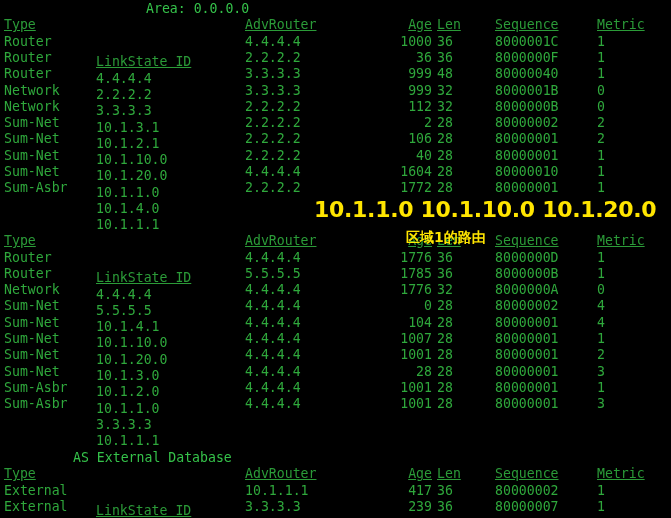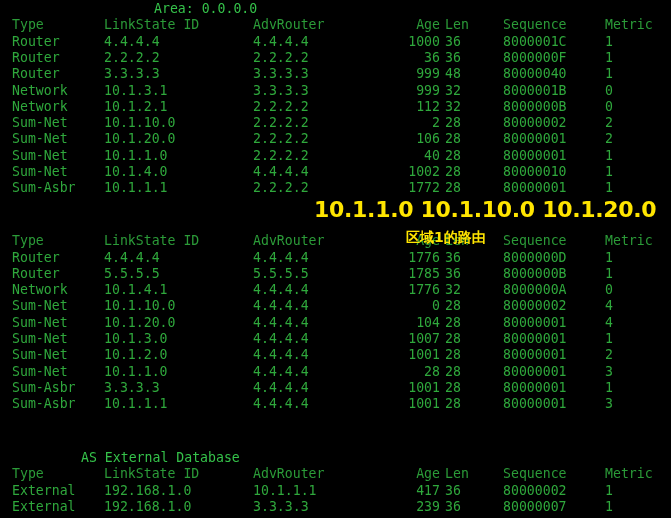--- a/index.html
+++ b/index.html
@@ -16,41 +16,41 @@
   }
   #terminal {
     position: absolute;
     left: 0; top: 0;
     width: 671px;
     height: 518px;
     background: #000000;
   }
   .line {
     position: absolute;
-    left: 9px;
+    left: 1px;
     width: 532px;
     height: 16.3px;
     white-space: pre;
     font-size: 13.2px;
     line-height: 16.3px;
     letter-spacing: 0px;
   }
   .col {
     position: absolute;
     white-space: pre;
     font-size: 13.2px;
     line-height: 16.3px;
   }
   .green    { color: #2fa83c; }
-  .greenhdr { color: #2b9b38; }
+  .greenhdr { color: #2b9b38; text-decoration: underline; }
   .greenlit { color: #35c24a; }
 
   
   .c-type { left: 3px; }
-  .c-lsid { left: 95px; }
+  .c-lsid { left: 95px; margin-top: 37px; }
   .c-adv  { left: 236px; margin-left: 8px; }
   .c-age  { left: 387px; width: 44px; text-align: right; }
   .c-len  { left: 436px; }
   .c-seq  { left: 494px; }
   .c-met  { left: 596px; width: 61px; text-align: left; }
 
   .area-hdr { left: 145px; }
   .as-hdr   { left: 72px; text-align: right; }
 
   
@@ -85,21 +85,21 @@
     <div class="line" style="top: 1px;"><span class="col greenlit area-hdr">Area: 0.0.0.0</span></div>
     <div class="line" style="top: 17.3px;"><span class="col c-type greenhdr">Type</span><span class="col c-lsid greenhdr">LinkState ID</span><span class="col c-adv greenhdr">AdvRouter</span><span class="col c-age greenhdr">Age</span><span class="col c-len greenhdr">Len</span><span class="col c-seq greenhdr">Sequence</span><span class="col c-met greenhdr">Metric</span></div>
     <div class="line" style="top: 33.6px;"><span class="col c-type green">Router</span><span class="col c-lsid green">4.4.4.4</span><span class="col c-adv green">4.4.4.4</span><span class="col c-age green">1000</span><span class="col c-len green">36</span><span class="col c-seq green">8000001C</span><span class="col c-met green">1</span></div>
     <div class="line" style="top: 49.9px;"><span class="col c-type green">Router</span><span class="col c-lsid green">2.2.2.2</span><span class="col c-adv green">2.2.2.2</span><span class="col c-age green">36</span><span class="col c-len green">36</span><span class="col c-seq green">8000000F</span><span class="col c-met green">1</span></div>
     <div class="line" style="top: 66.2px;"><span class="col c-type green">Router</span><span class="col c-lsid green">3.3.3.3</span><span class="col c-adv green">3.3.3.3</span><span class="col c-age green">999</span><span class="col c-len green">48</span><span class="col c-seq green">80000040</span><span class="col c-met green">1</span></div>
     <div class="line" style="top: 82.5px;"><span class="col c-type green">Network</span><span class="col c-lsid green">10.1.3.1</span><span class="col c-adv green">3.3.3.3</span><span class="col c-age green">999</span><span class="col c-len green">32</span><span class="col c-seq green">8000001B</span><span class="col c-met green">0</span></div>
     <div class="line" style="top: 98.8px;"><span class="col c-type green">Network</span><span class="col c-lsid green">10.1.2.1</span><span class="col c-adv green">2.2.2.2</span><span class="col c-age green">112</span><span class="col c-len green">32</span><span class="col c-seq green">8000000B</span><span class="col c-met green">0</span></div>
     <div class="line" style="top: 115.1px;"><span class="col c-type green">Sum-Net</span><span class="col c-lsid green">10.1.10.0</span><span class="col c-adv green">2.2.2.2</span><span class="col c-age green">2</span><span class="col c-len green">28</span><span class="col c-seq green">80000002</span><span class="col c-met green">2</span></div>
     <div class="line" style="top: 131.4px;"><span class="col c-type green">Sum-Net</span><span class="col c-lsid green">10.1.20.0</span><span class="col c-adv green">2.2.2.2</span><span class="col c-age green">106</span><span class="col c-len green">28</span><span class="col c-seq green">80000001</span><span class="col c-met green">2</span></div>
     <div class="line" style="top: 147.7px;"><span class="col c-type green">Sum-Net</span><span class="col c-lsid green">10.1.1.0</span><span class="col c-adv green">2.2.2.2</span><span class="col c-age green">40</span><span class="col c-len green">28</span><span class="col c-seq green">80000001</span><span class="col c-met green">1</span></div>
-    <div class="line" style="top: 164px;"><span class="col c-type green">Sum-Net</span><span class="col c-lsid green">10.1.4.0</span><span class="col c-adv green">4.4.4.4</span><span class="col c-age green">1002</span><span class="col c-len green">28</span><span class="col c-seq green">80000010</span><span class="col c-met green">1</span></div>
+    <div class="line" style="top: 164px;"><span class="col c-type green">Sum-Net</span><span class="col c-lsid green">10.1.4.0</span><span class="col c-adv green">4.4.4.4</span><span class="col c-age green">1604</span><span class="col c-len green">28</span><span class="col c-seq green">80000010</span><span class="col c-met green">1</span></div>
     <div class="line" style="top: 180.3px;"><span class="col c-type green">Sum-Asbr</span><span class="col c-lsid green">10.1.1.1</span><span class="col c-adv green">2.2.2.2</span><span class="col c-age green">1772</span><span class="col c-len green">28</span><span class="col c-seq green">80000001</span><span class="col c-met green">1</span></div>
     <div class="line" style="top: 233.275px;"><span class="col c-type greenhdr">Type</span><span class="col c-lsid greenhdr">LinkState ID</span><span class="col c-adv greenhdr">AdvRouter</span><span class="col c-age greenhdr">Age</span><span class="col c-len greenhdr">Len</span><span class="col c-seq greenhdr">Sequence</span><span class="col c-met greenhdr">Metric</span></div>
     <div class="line" style="top: 249.575px;"><span class="col c-type green">Router</span><span class="col c-lsid green">4.4.4.4</span><span class="col c-adv green">4.4.4.4</span><span class="col c-age green">1776</span><span class="col c-len green">36</span><span class="col c-seq green">8000000D</span><span class="col c-met green">1</span></div>
     <div class="line" style="top: 265.875px;"><span class="col c-type green">Router</span><span class="col c-lsid green">5.5.5.5</span><span class="col c-adv green">5.5.5.5</span><span class="col c-age green">1785</span><span class="col c-len green">36</span><span class="col c-seq green">8000000B</span><span class="col c-met green">1</span></div>
     <div class="line" style="top: 282.175px;"><span class="col c-type green">Network</span><span class="col c-lsid green">10.1.4.1</span><span class="col c-adv green">4.4.4.4</span><span class="col c-age green">1776</span><span class="col c-len green">32</span><span class="col c-seq green">8000000A</span><span class="col c-met green">0</span></div>
     <div class="line" style="top: 298.475px;"><span class="col c-type green">Sum-Net</span><span class="col c-lsid green">10.1.10.0</span><span class="col c-adv green">4.4.4.4</span><span class="col c-age green">0</span><span class="col c-len green">28</span><span class="col c-seq green">80000002</span><span class="col c-met green">4</span></div>
     <div class="line" style="top: 314.775px;"><span class="col c-type green">Sum-Net</span><span class="col c-lsid green">10.1.20.0</span><span class="col c-adv green">4.4.4.4</span><span class="col c-age green">104</span><span class="col c-len green">28</span><span class="col c-seq green">80000001</span><span class="col c-met green">4</span></div>
     <div class="line" style="top: 331.075px;"><span class="col c-type green">Sum-Net</span><span class="col c-lsid green">10.1.3.0</span><span class="col c-adv green">4.4.4.4</span><span class="col c-age green">1007</span><span class="col c-len green">28</span><span class="col c-seq green">80000001</span><span class="col c-met green">1</span></div>
     <div class="line" style="top: 347.375px;"><span class="col c-type green">Sum-Net</span><span class="col c-lsid green">10.1.2.0</span><span class="col c-adv green">4.4.4.4</span><span class="col c-age green">1001</span><span class="col c-len green">28</span><span class="col c-seq green">80000001</span><span class="col c-met green">2</span></div>
     <div class="line" style="top: 363.675px;"><span class="col c-type green">Sum-Net</span><span class="col c-lsid green">10.1.1.0</span><span class="col c-adv green">4.4.4.4</span><span class="col c-age green">28</span><span class="col c-len green">28</span><span class="col c-seq green">80000001</span><span class="col c-met green">3</span></div>

